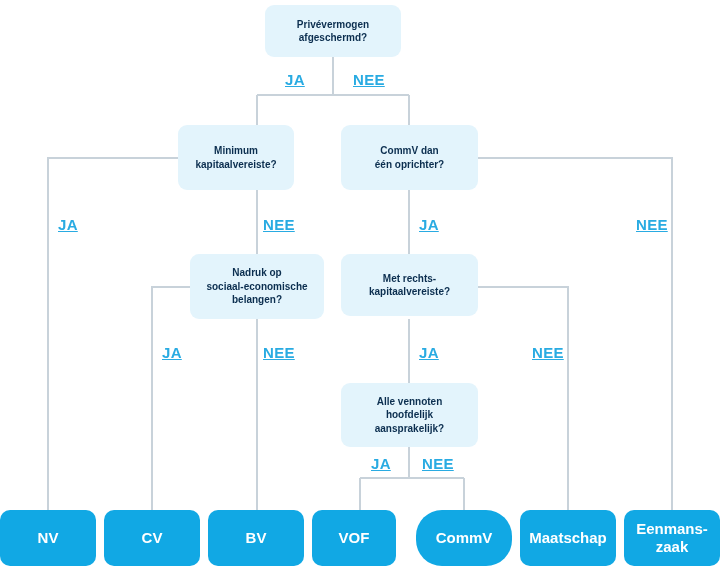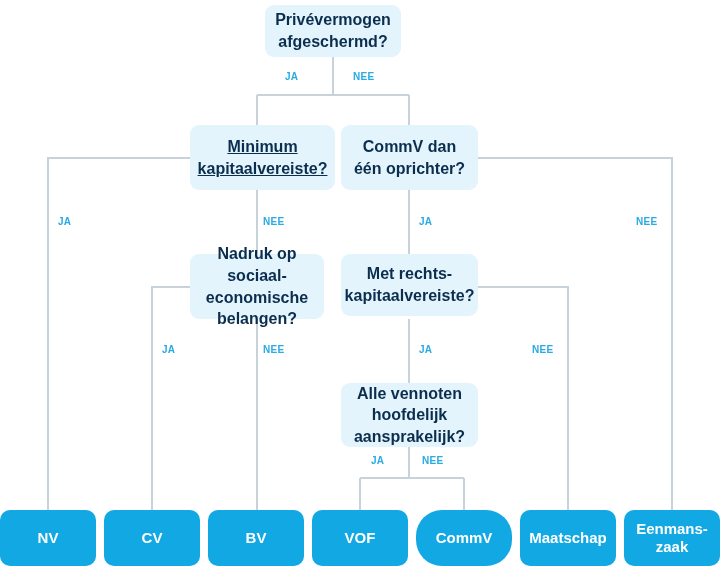--- a/index.html
+++ b/index.html
@@ -30,42 +30,43 @@
     display: flex;
     align-items: center;
     justify-content: center;
     text-align: center;
     border-radius: 9px;
     z-index: 2;
   }
   .decision {
     background: #e3f4fc;
     color: #0b2e4f;
-    font-size: 16px;
+    font-size: 10px;
     font-weight: bold;
     line-height: 1.35;
     padding: 6px 10px;
   }
   .result {
     background: #11a8e4;
     color: #ffffff;
     font-size: 15px;
     font-weight: bold;
     line-height: 1.2;
     padding: 4px 6px;
     border-radius: 10px;
   }
   .edge-label {
     position: absolute;
     color: #29abe2;
-    font-size: 10px;
+    font-size: 15px;
     font-weight: bold;
     letter-spacing: 0.3px;
     white-space: nowrap;
     z-index: 3;
+    text-decoration: underline;
   }
 </style>
 </head>
 <body>
 
 <div id="canvas">
 
   <svg id="wires" viewBox="0 0 720 566" xmlns="http://www.w3.org/2000/svg">
     <g stroke="#c8d2da" stroke-width="2" fill="none" stroke-linecap="butt">
 
@@ -91,21 +92,21 @@
     </g>
   </svg>
 
   <div class="node decision" style="left:265px; top:5px; width:136px; height:52px;">
     <div>
       <span>Privévermogen</span><br>
       <span>afgeschermd?</span>
     </div>
   </div>
 
-  <div class="node decision" style="left:190px; top:125px; width:145px; height:65px;text-decoration:underline;">
+  <div class="node decision" style="left:178px; top:125px; width:116px; height:65px;">
     <div>
       <span>Minimum</span><br>
       <span>kapitaalvereiste?</span>
     </div>
   </div>
 
   <div class="node decision" style="left:341px; top:125px; width:137px; height:65px;">
     <div>
       <span>CommV dan</span><br>
       <span>één oprichter?</span>
@@ -140,21 +141,21 @@
   </div>
 
   <div class="node result" style="left:104px; top:510px; width:96px; height:56px;">
     <div><span>CV</span></div>
   </div>
 
   <div class="node result" style="left:208px; top:510px; width:96px; height:56px;">
     <div><span>BV</span></div>
   </div>
 
-  <div class="node result" style="left:312px; top:510px; width:96px; height:56px;">
+  <div class="node result" style="left:312px; top:510px; width:84px; height:56px;">
     <div><span>VOF</span></div>
   </div>
 
   <div class="node result" style="left:416px; top:510px; width:96px; height:56px;border-radius:26px;">
     <div><span>CommV</span></div>
   </div>
 
   <div class="node result" style="left:520px; top:510px; width:96px; height:56px;">
     <div><span>Maatschap</span></div>
   </div>

